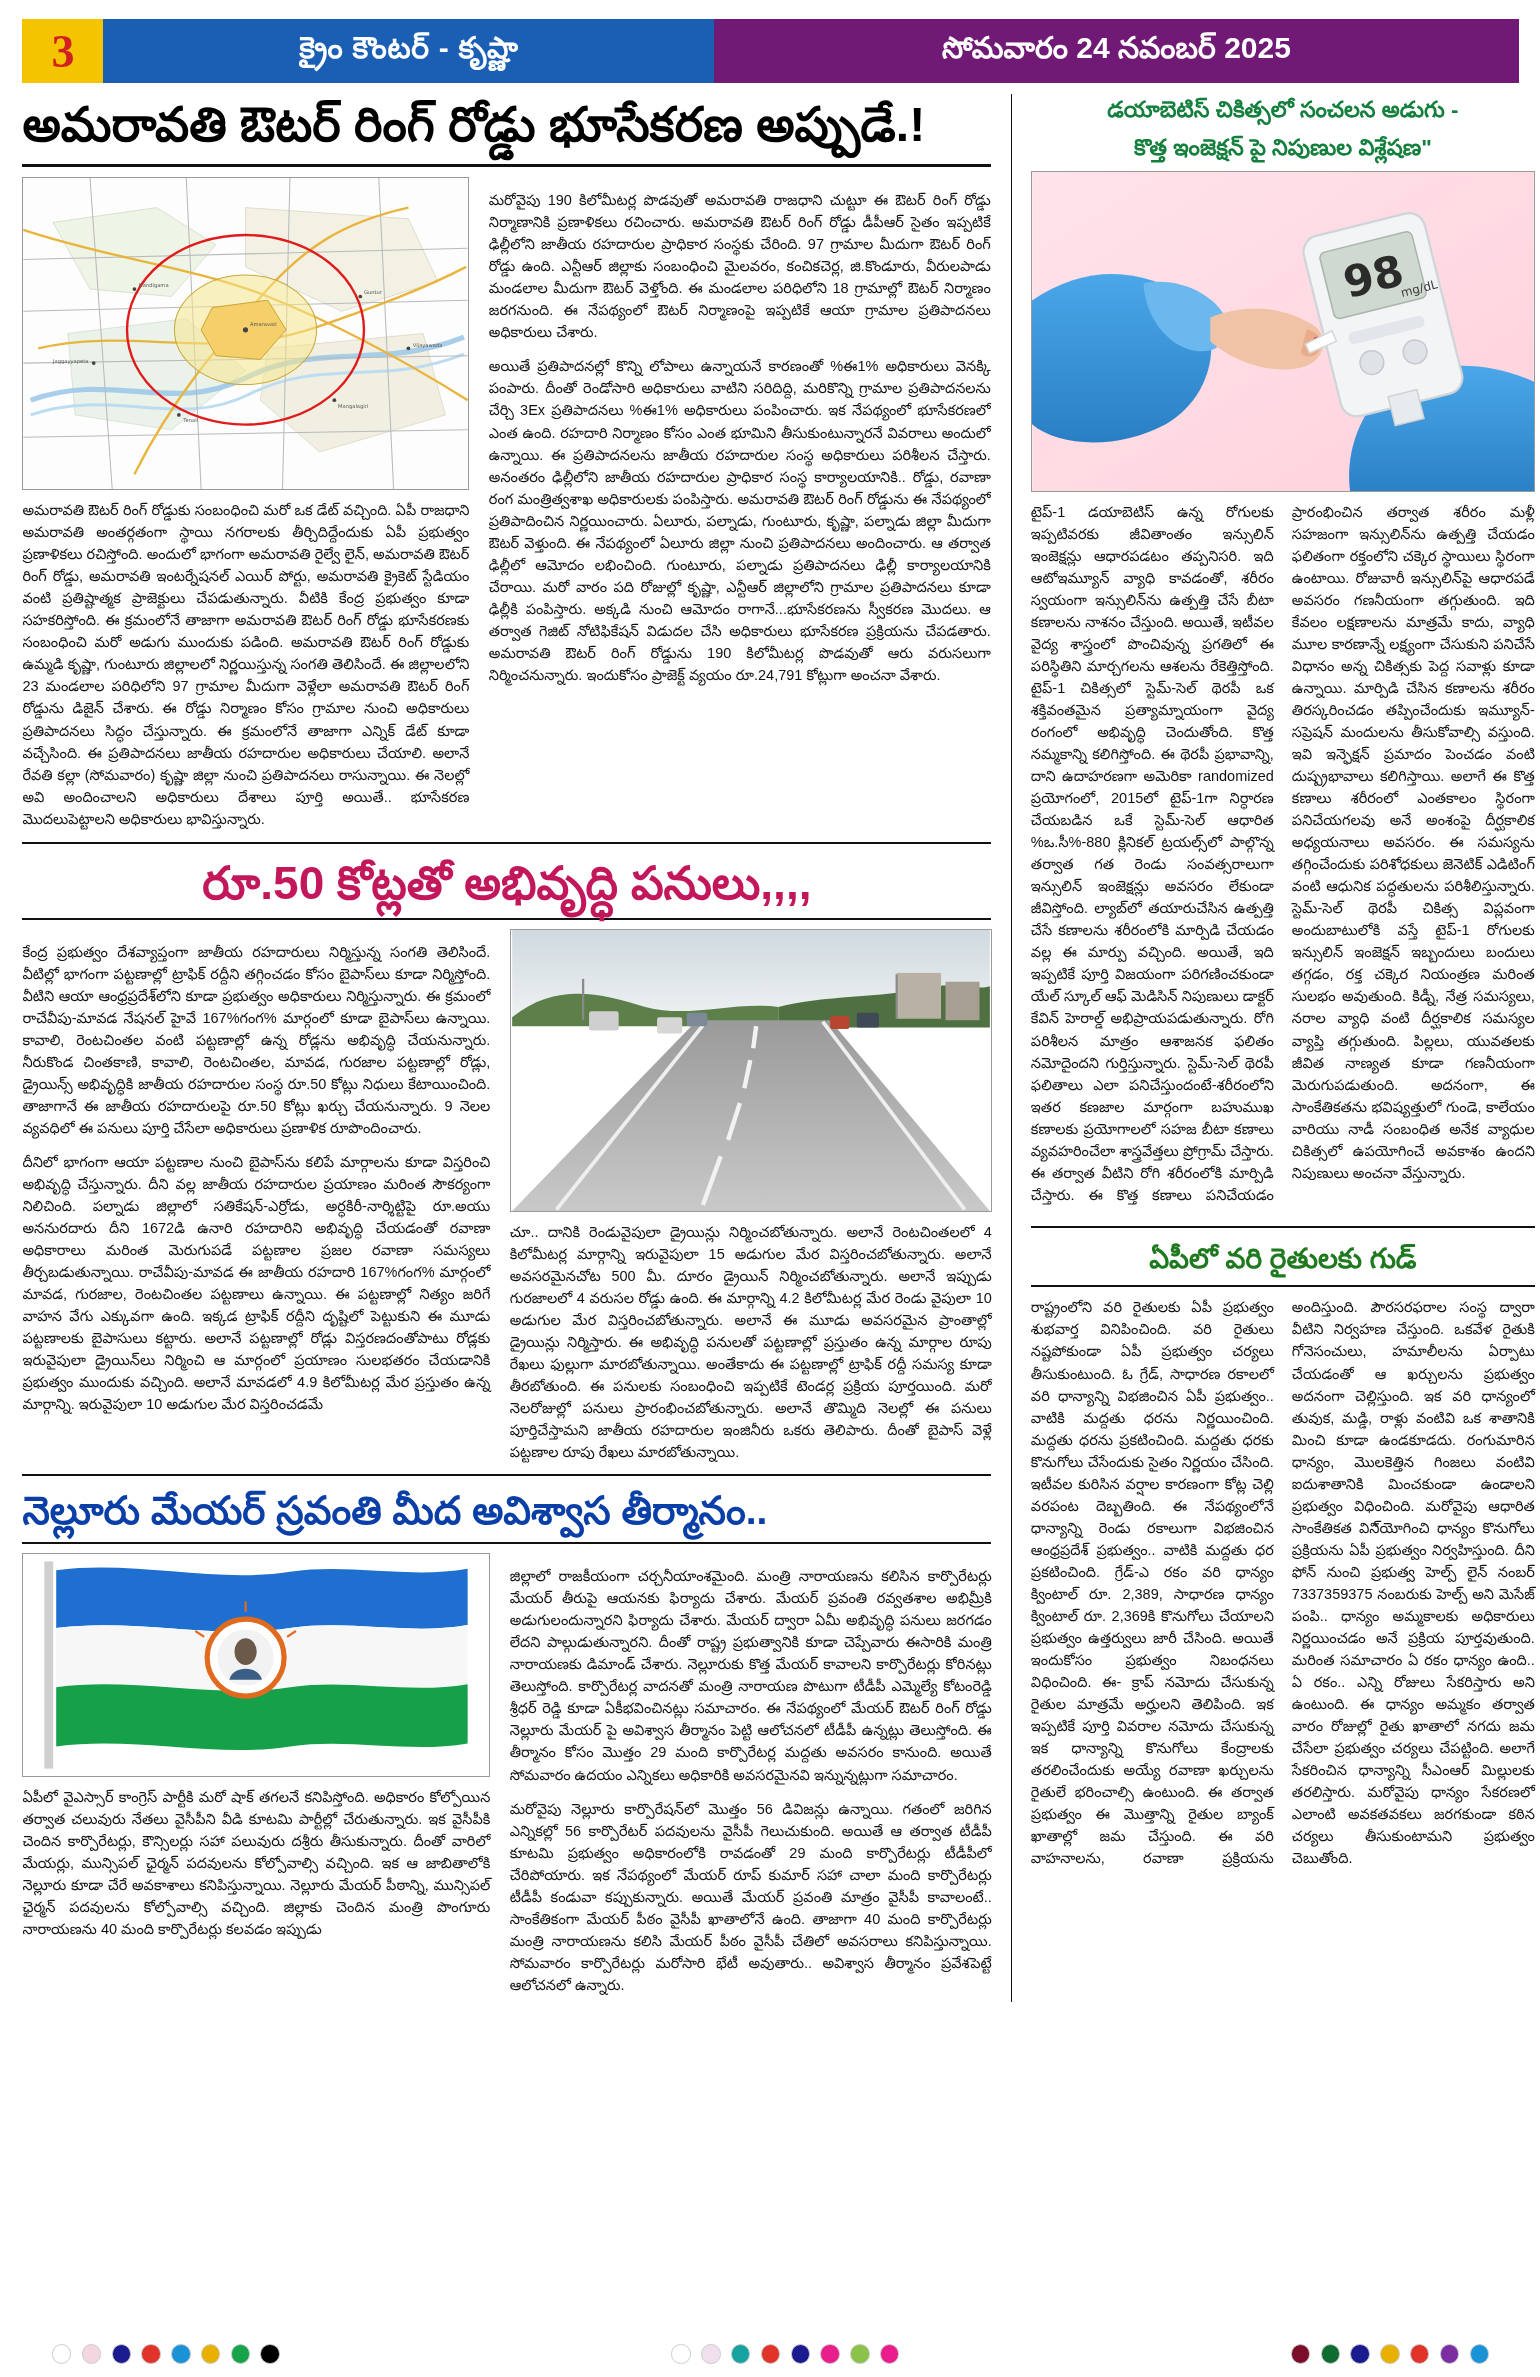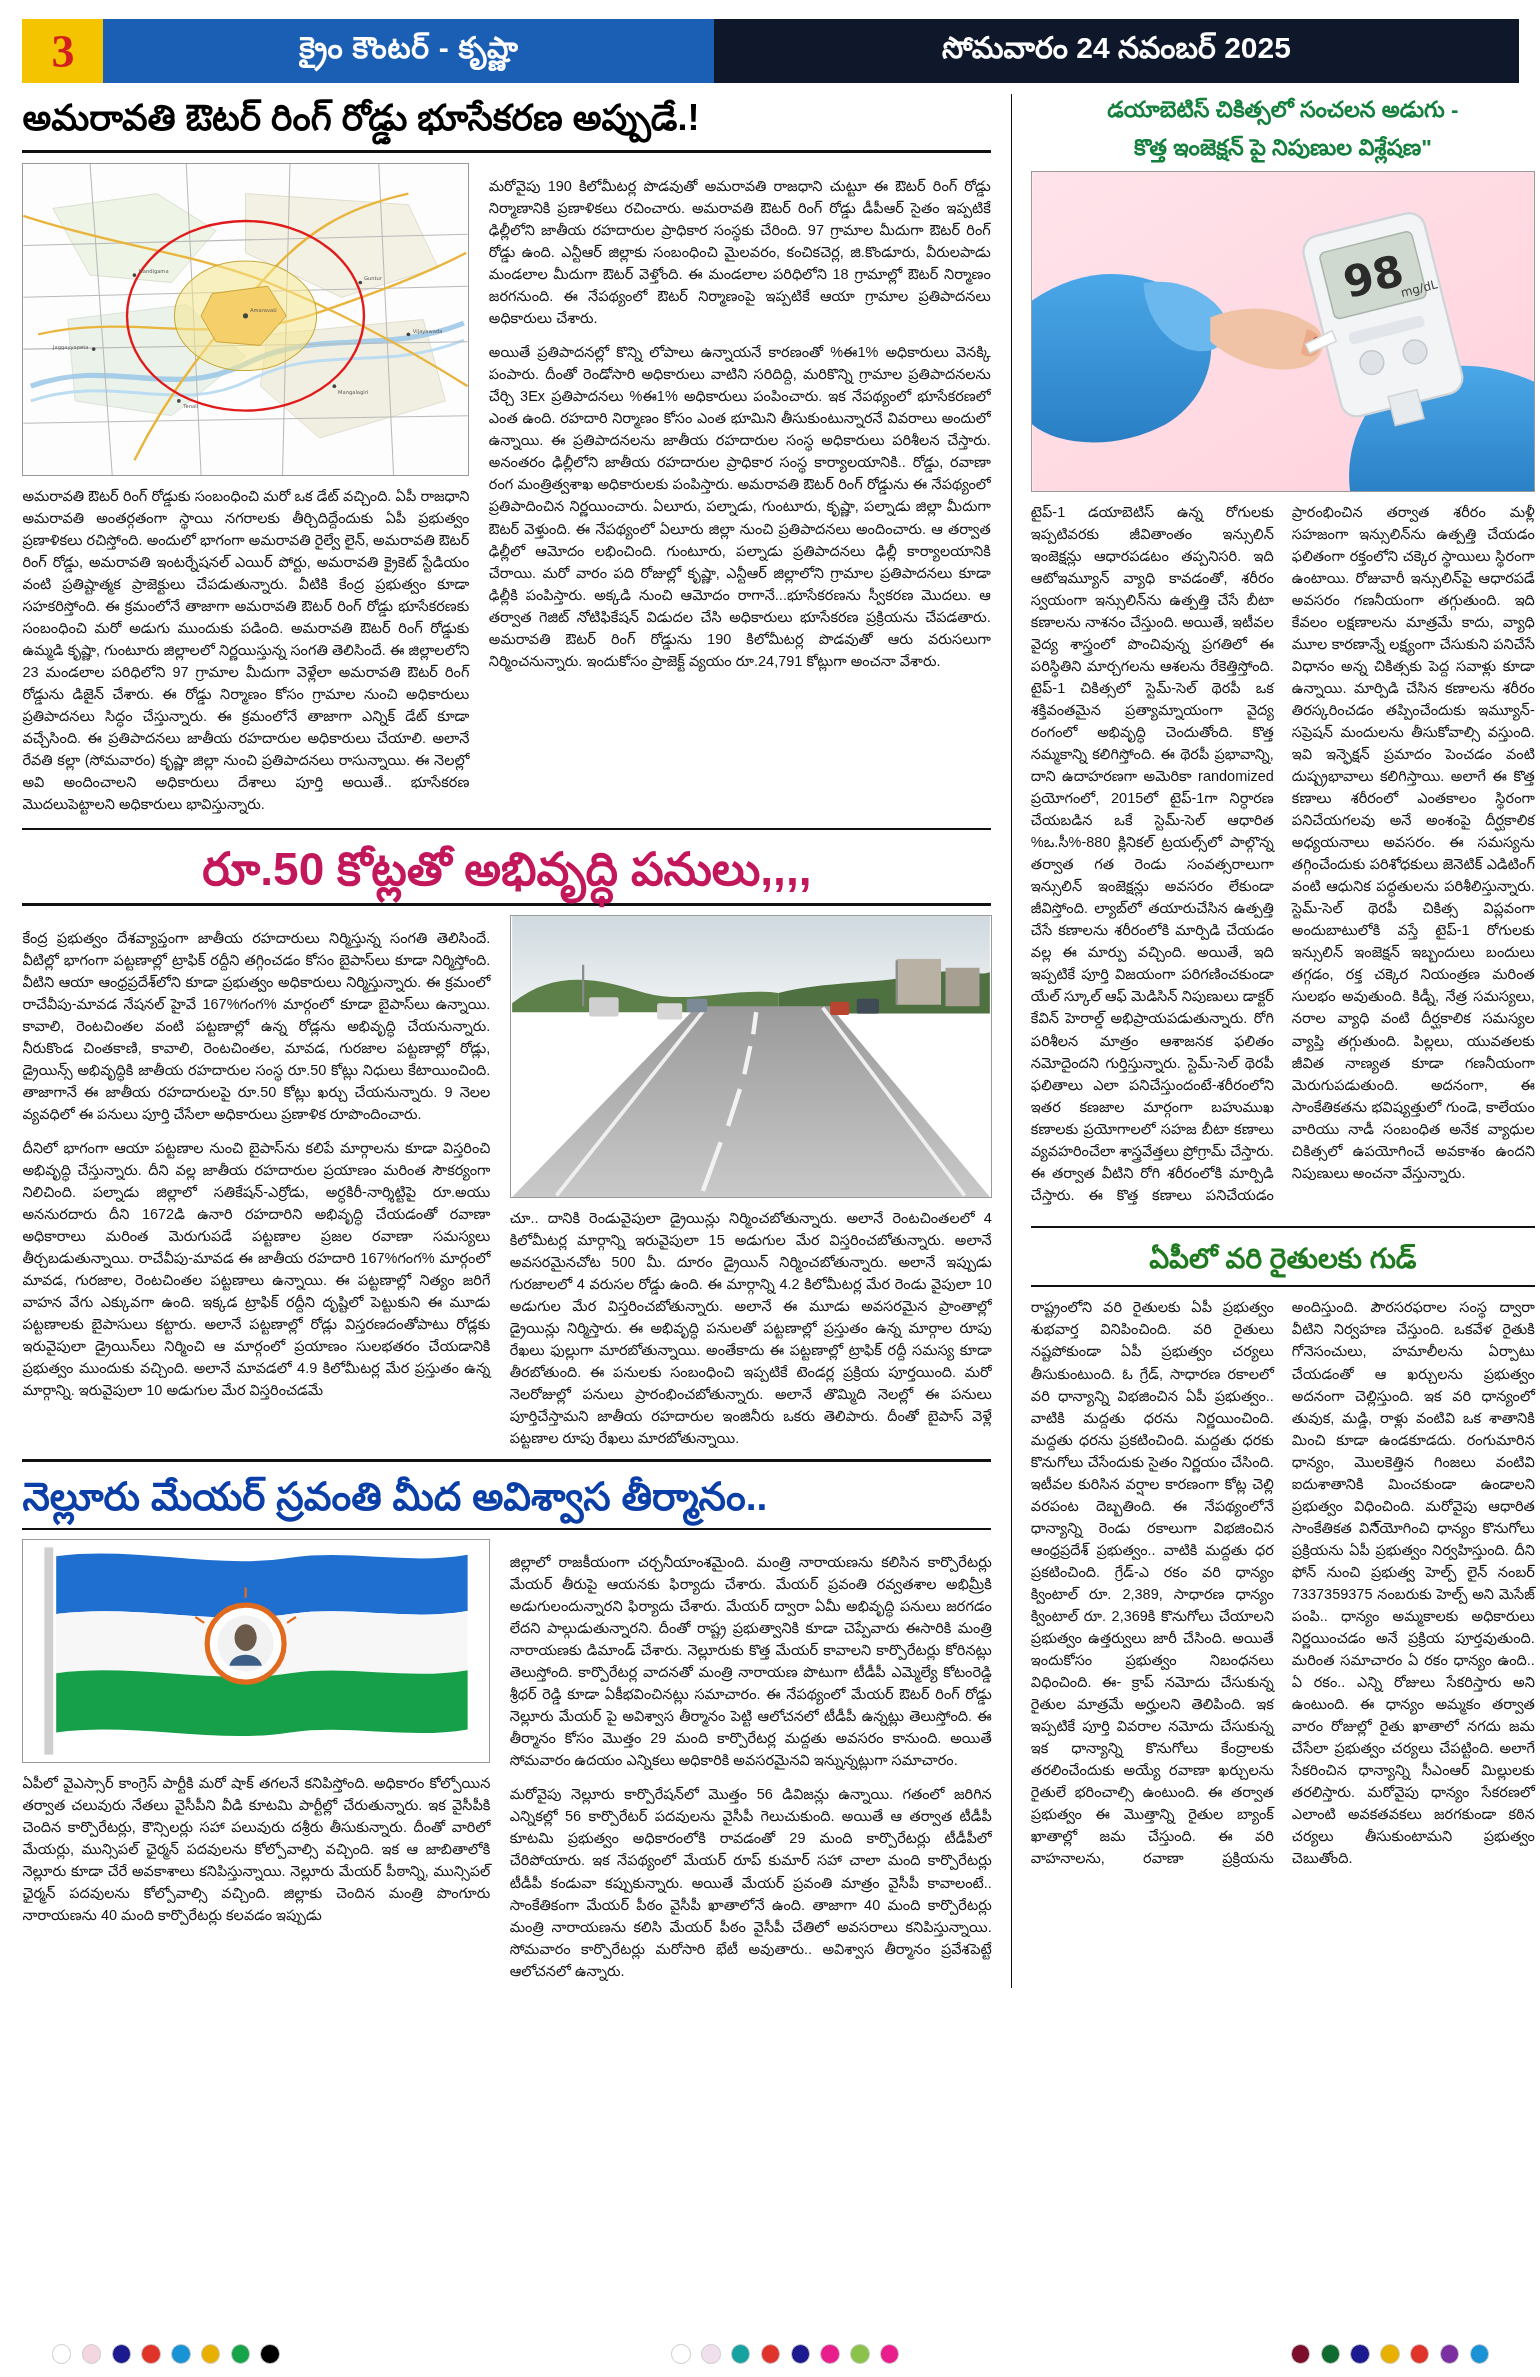--- a/index.html
+++ b/index.html
@@ -42,21 +42,21 @@
     color: #fff;
     font-size: 30px;
     font-weight: bold;
     display: flex;
     align-items: center;
     justify-content: center;
     letter-spacing: 0.7px;
   }
   .mast-date {
     flex: 1;
-    background: #0f172a;
+    background: #701a75;
     color: #fff;
     font-size: 30px;
     font-weight: bold;
     display: flex;
     align-items: center;
     justify-content: center;
   }
 
   .rule-thin { height:2.2px; background:#111; margin: 0 0 9px 0; }
 
@@ -66,21 +66,21 @@
     grid-template-columns: 969px 0.7px 504px;
     column-gap: 19.4px;
   }
   .vdivider { background:#111; width:0.7px; }
 
   .col-left { }
   .col-right { }
 
   
   h1.headline {
-    font-size: 36px;
+    font-size: 48px;
     line-height: 1.18;
     font-weight: bold;
     margin: 3px 0 10.4px 0;
     color: #000;
   }
 
   .rule-under {
     height: 3px;
     background: #111;
     margin: 6px 0 10.4px 0;

